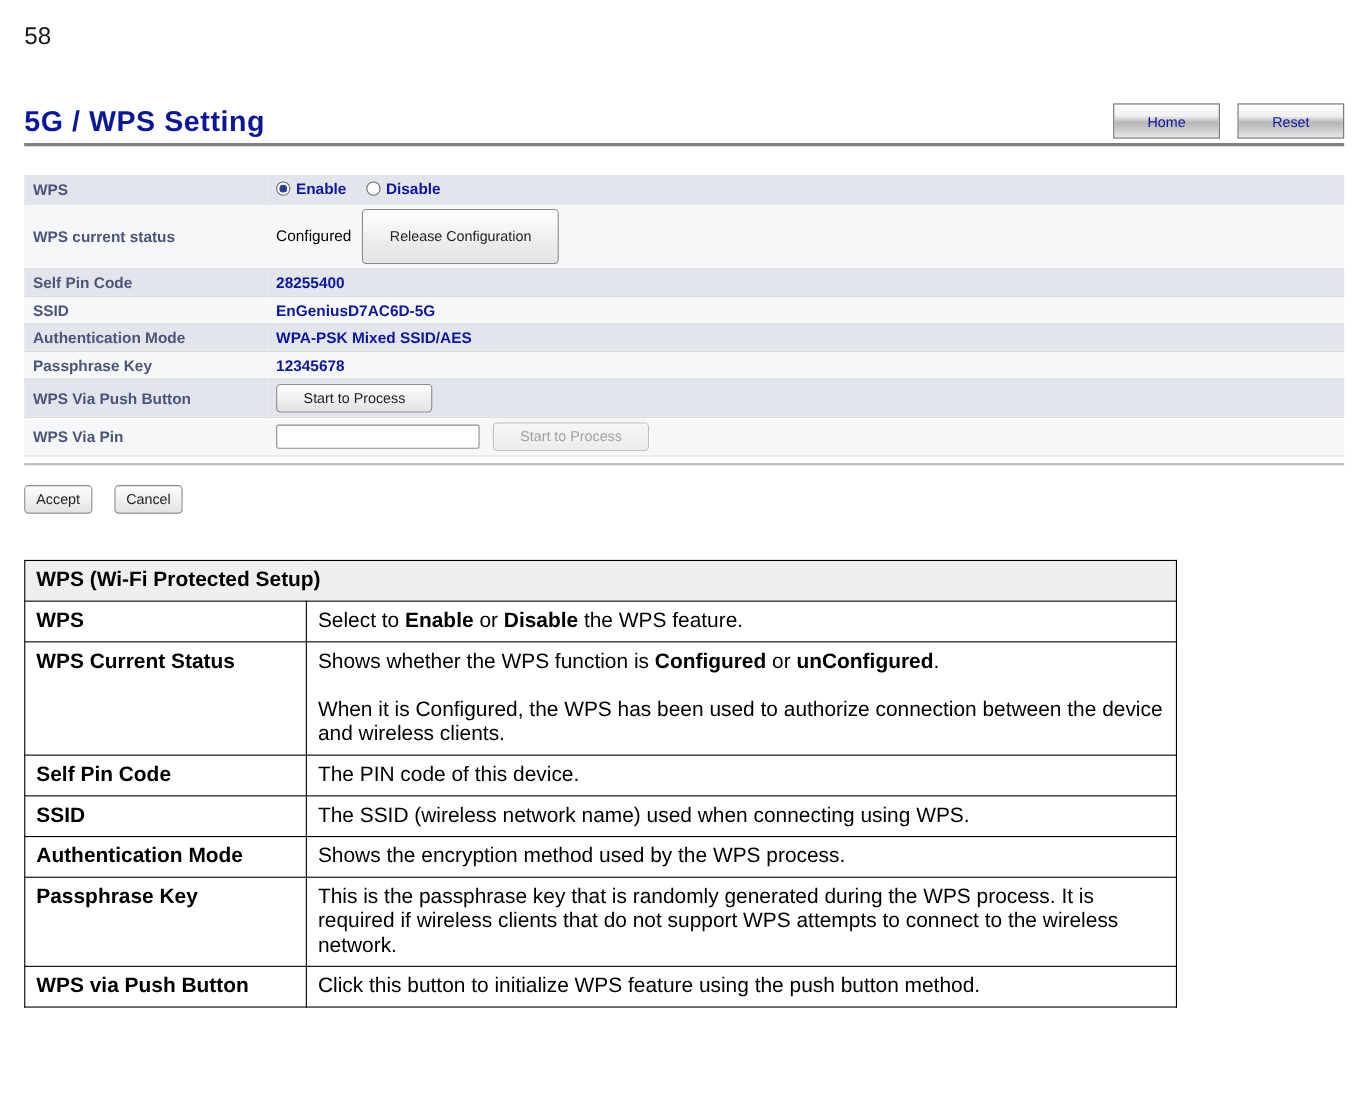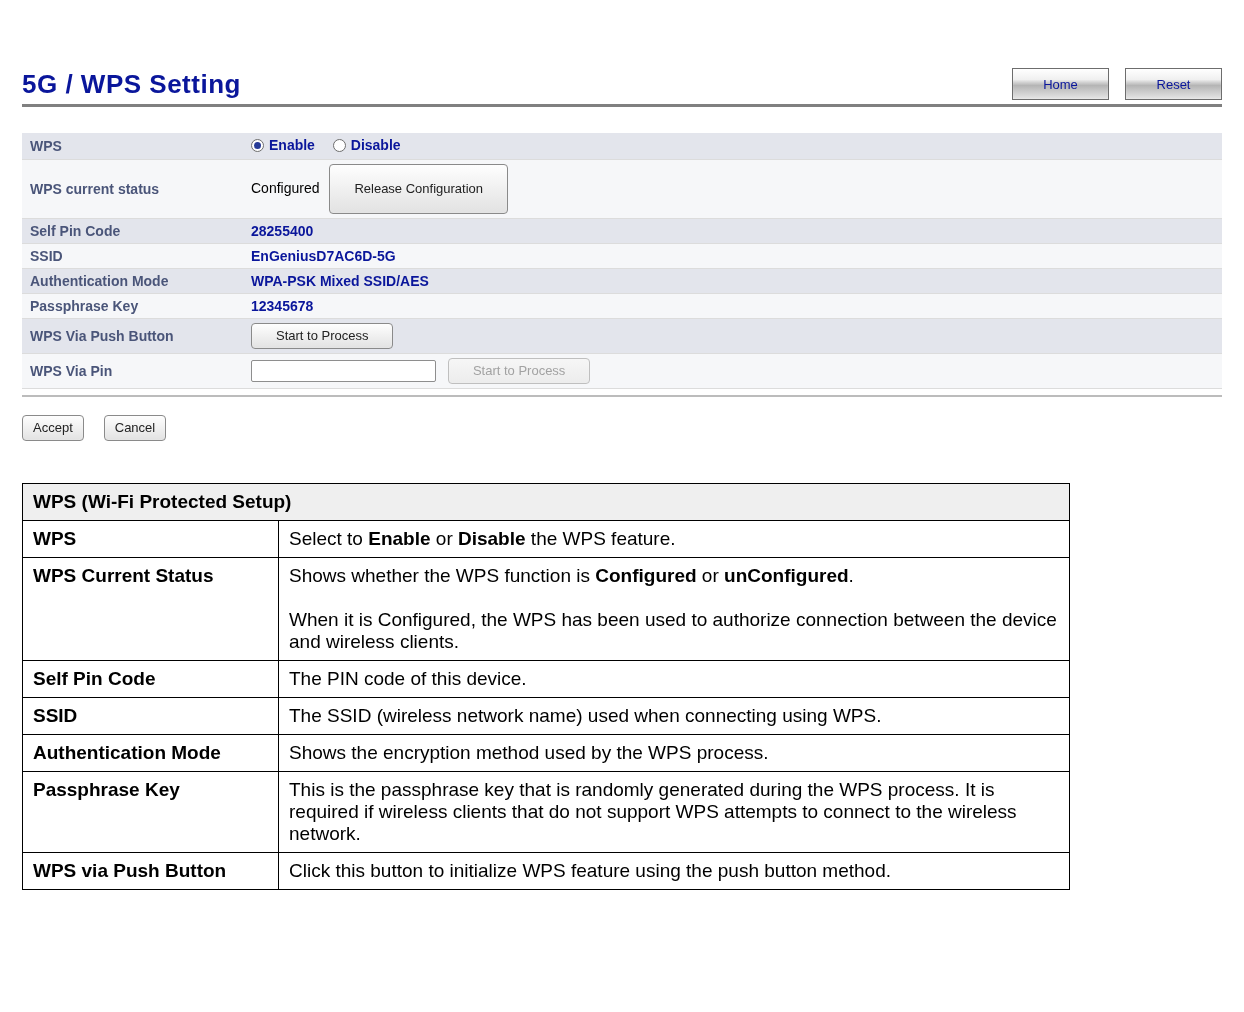--- a/index.html
+++ b/index.html
@@ -166,20 +166,21 @@
   .doc-table td.term {
     width: 235px;
     font-weight: 700;
   }
   .doc-table b { font-weight: 700; }
 </style>
 </head>
 <body>
 
 <div class="page">
+  <div class="page-number">58</div>
 
   <div class="panel">
     <div class="panel-header">
       <span class="panel-title">5G / WPS Setting</span>
       <span class="glass-btn">Home</span>
       <span class="glass-btn">Reset</span>
     </div>
 
     <table class="config-table">
       <tbody>

